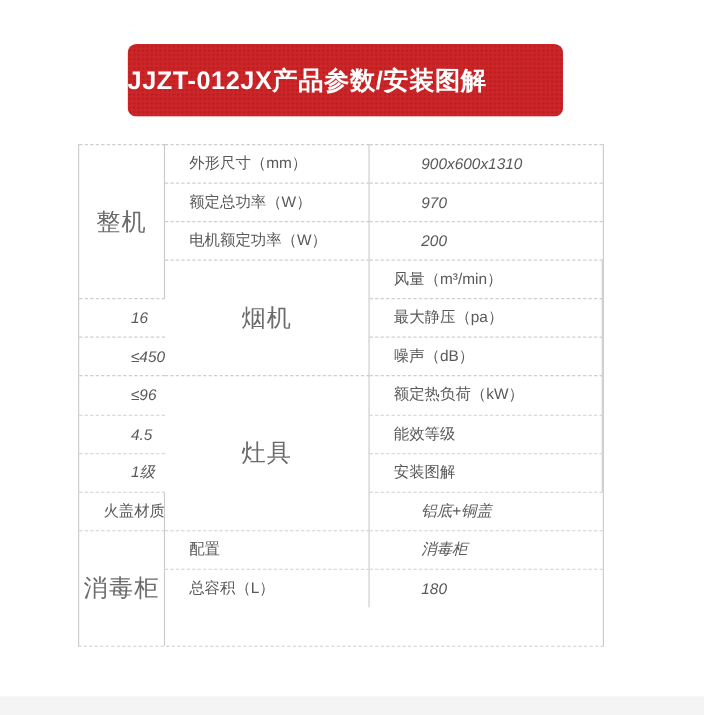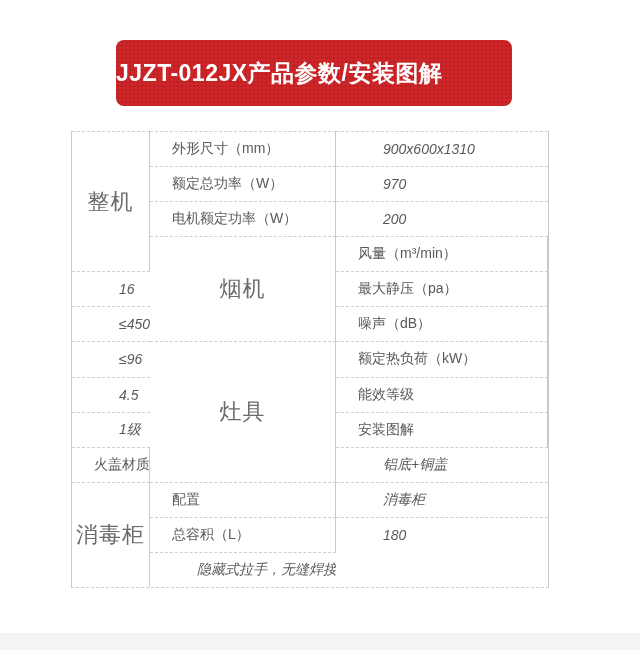--- a/index.html
+++ b/index.html
@@ -119,16 +119,15 @@
     <div class="cell label">能效等级</div>
     <div class="cell value">1级</div>
     <div class="cell label">安装图解</div>
     <div class="cell label">火盖材质</div>
     <div class="cell value">铝底+铜盖</div>
     <div class="cell cat" style="grid-row: span 3;">消毒柜</div>
     <div class="cell label">配置</div>
     <div class="cell value">消毒柜</div>
     <div class="cell label">总容积（L）</div>
     <div class="cell value">180</div>
-    <div class="cell value">隐藏式拉手，无缝焊接</div>
   </div>
 
 <div class="bottom-strip"></div>
 
 </body></html>

